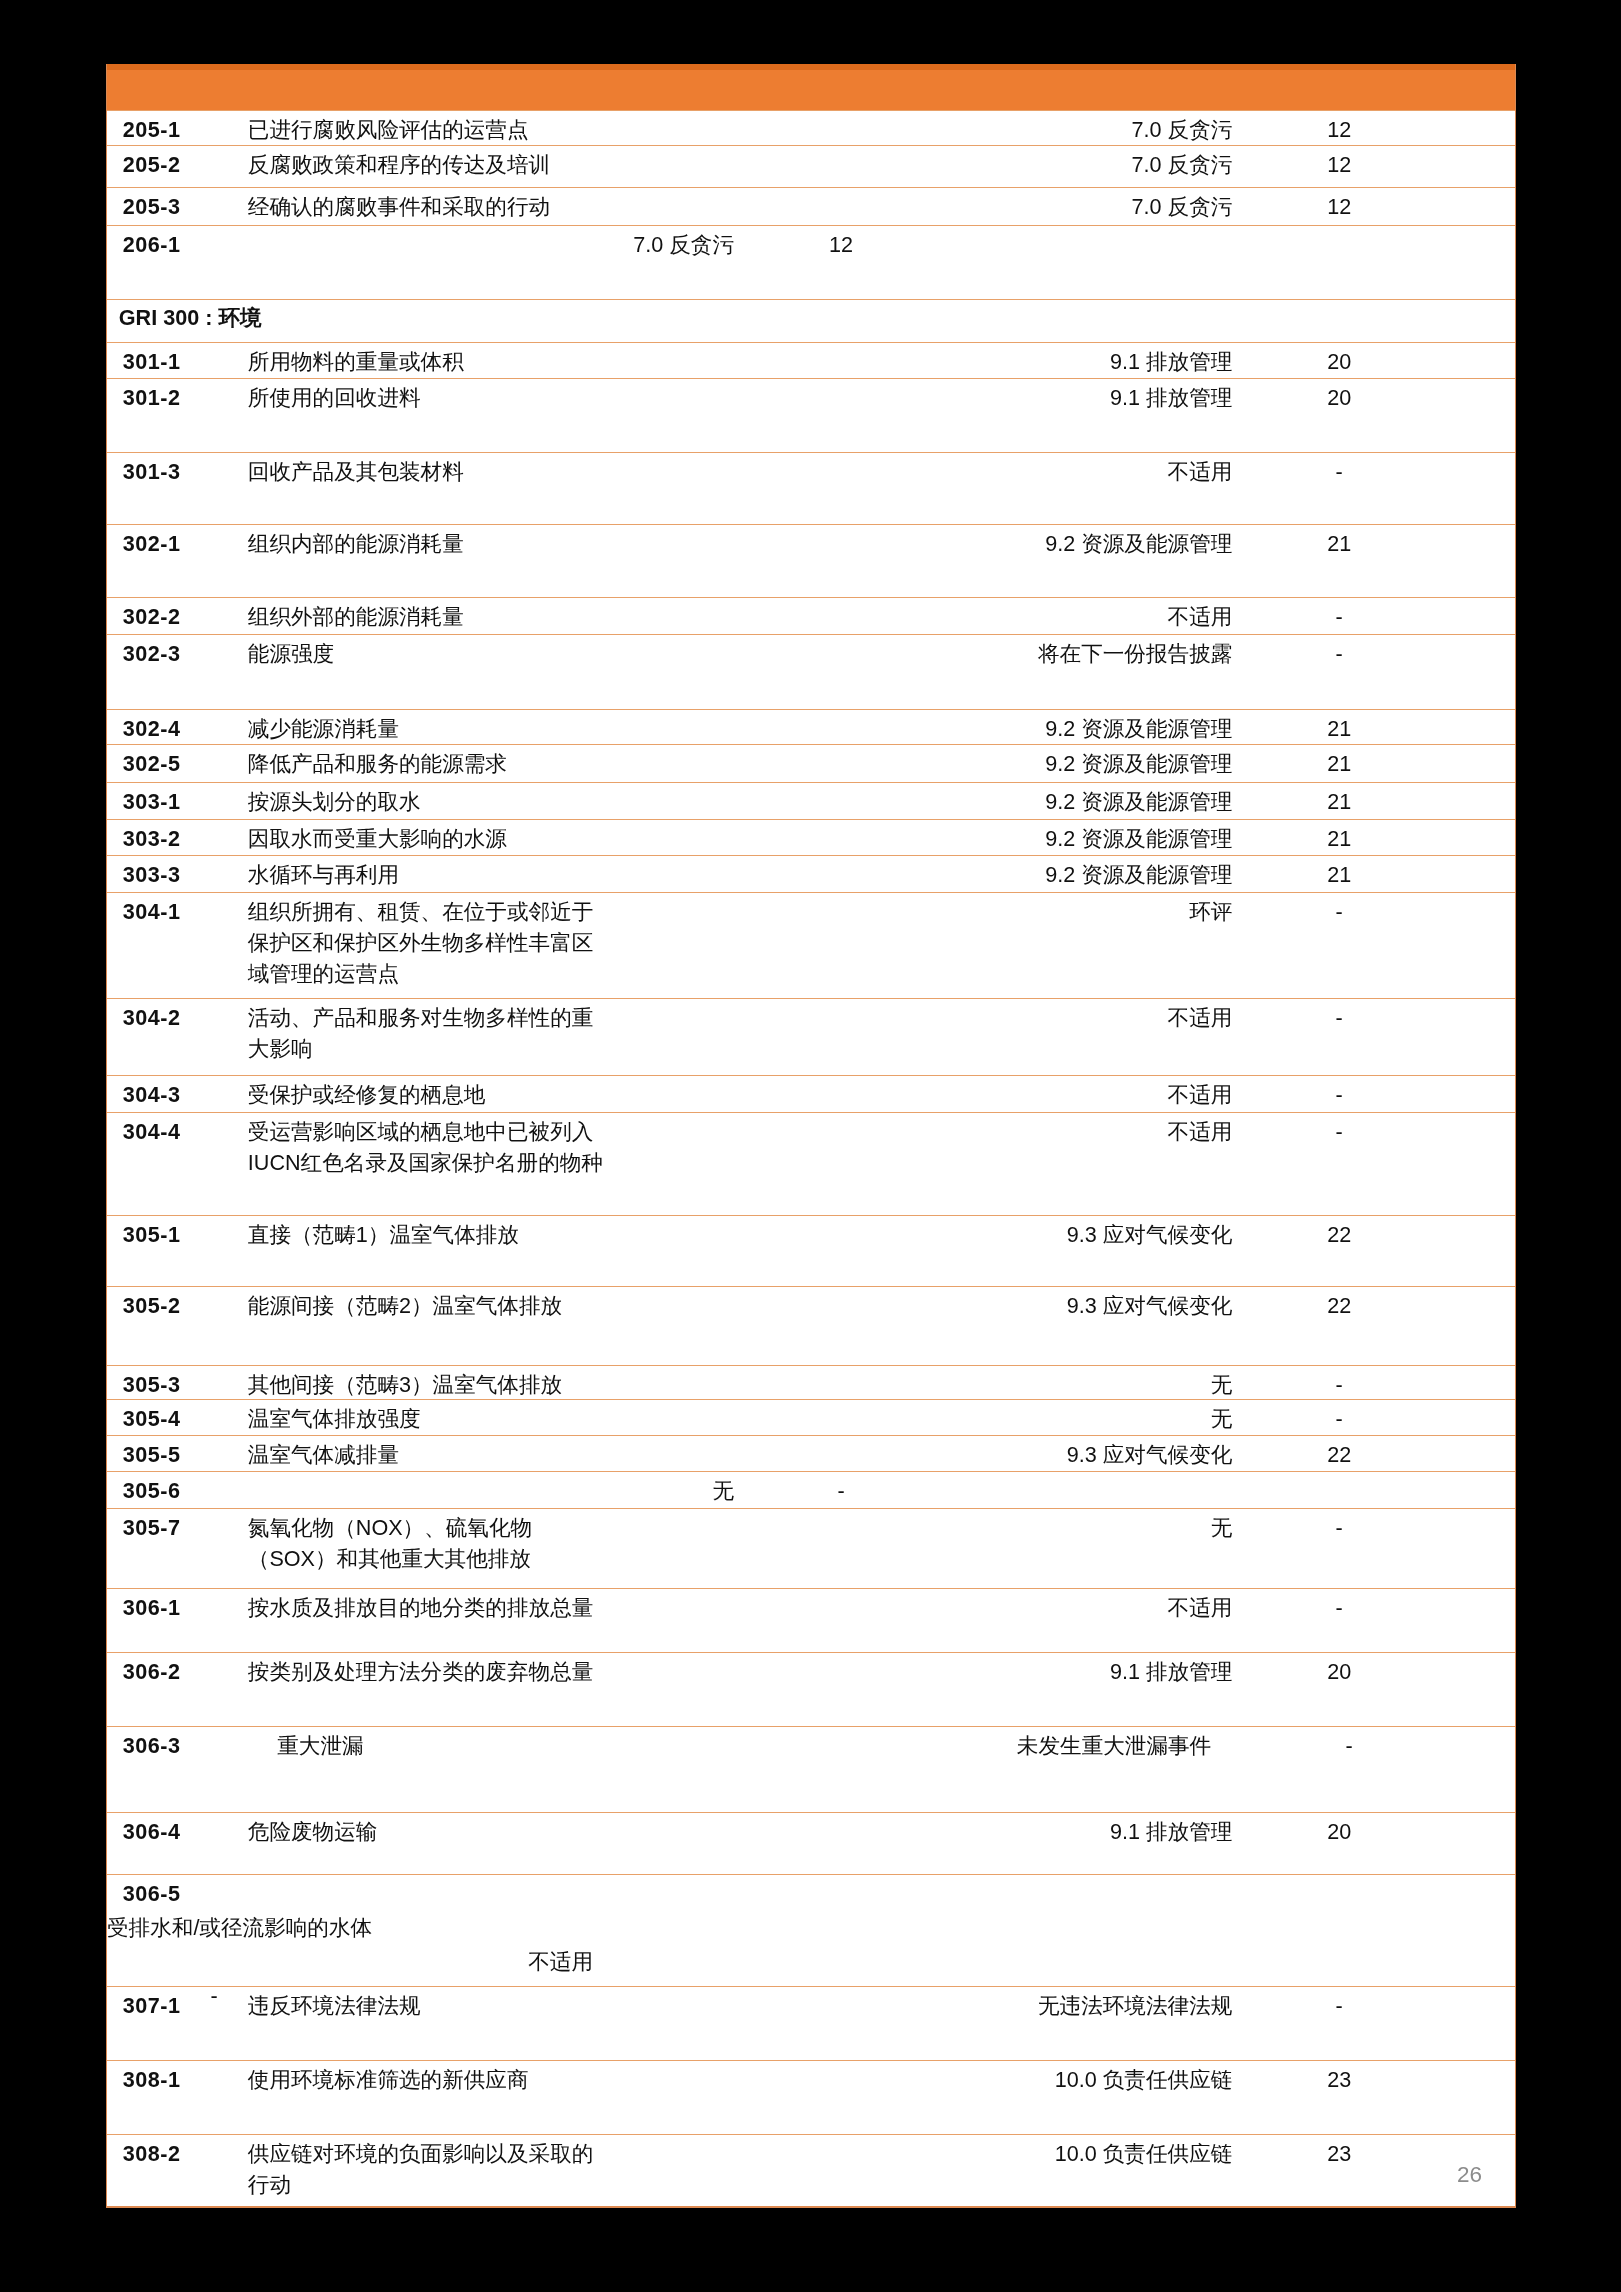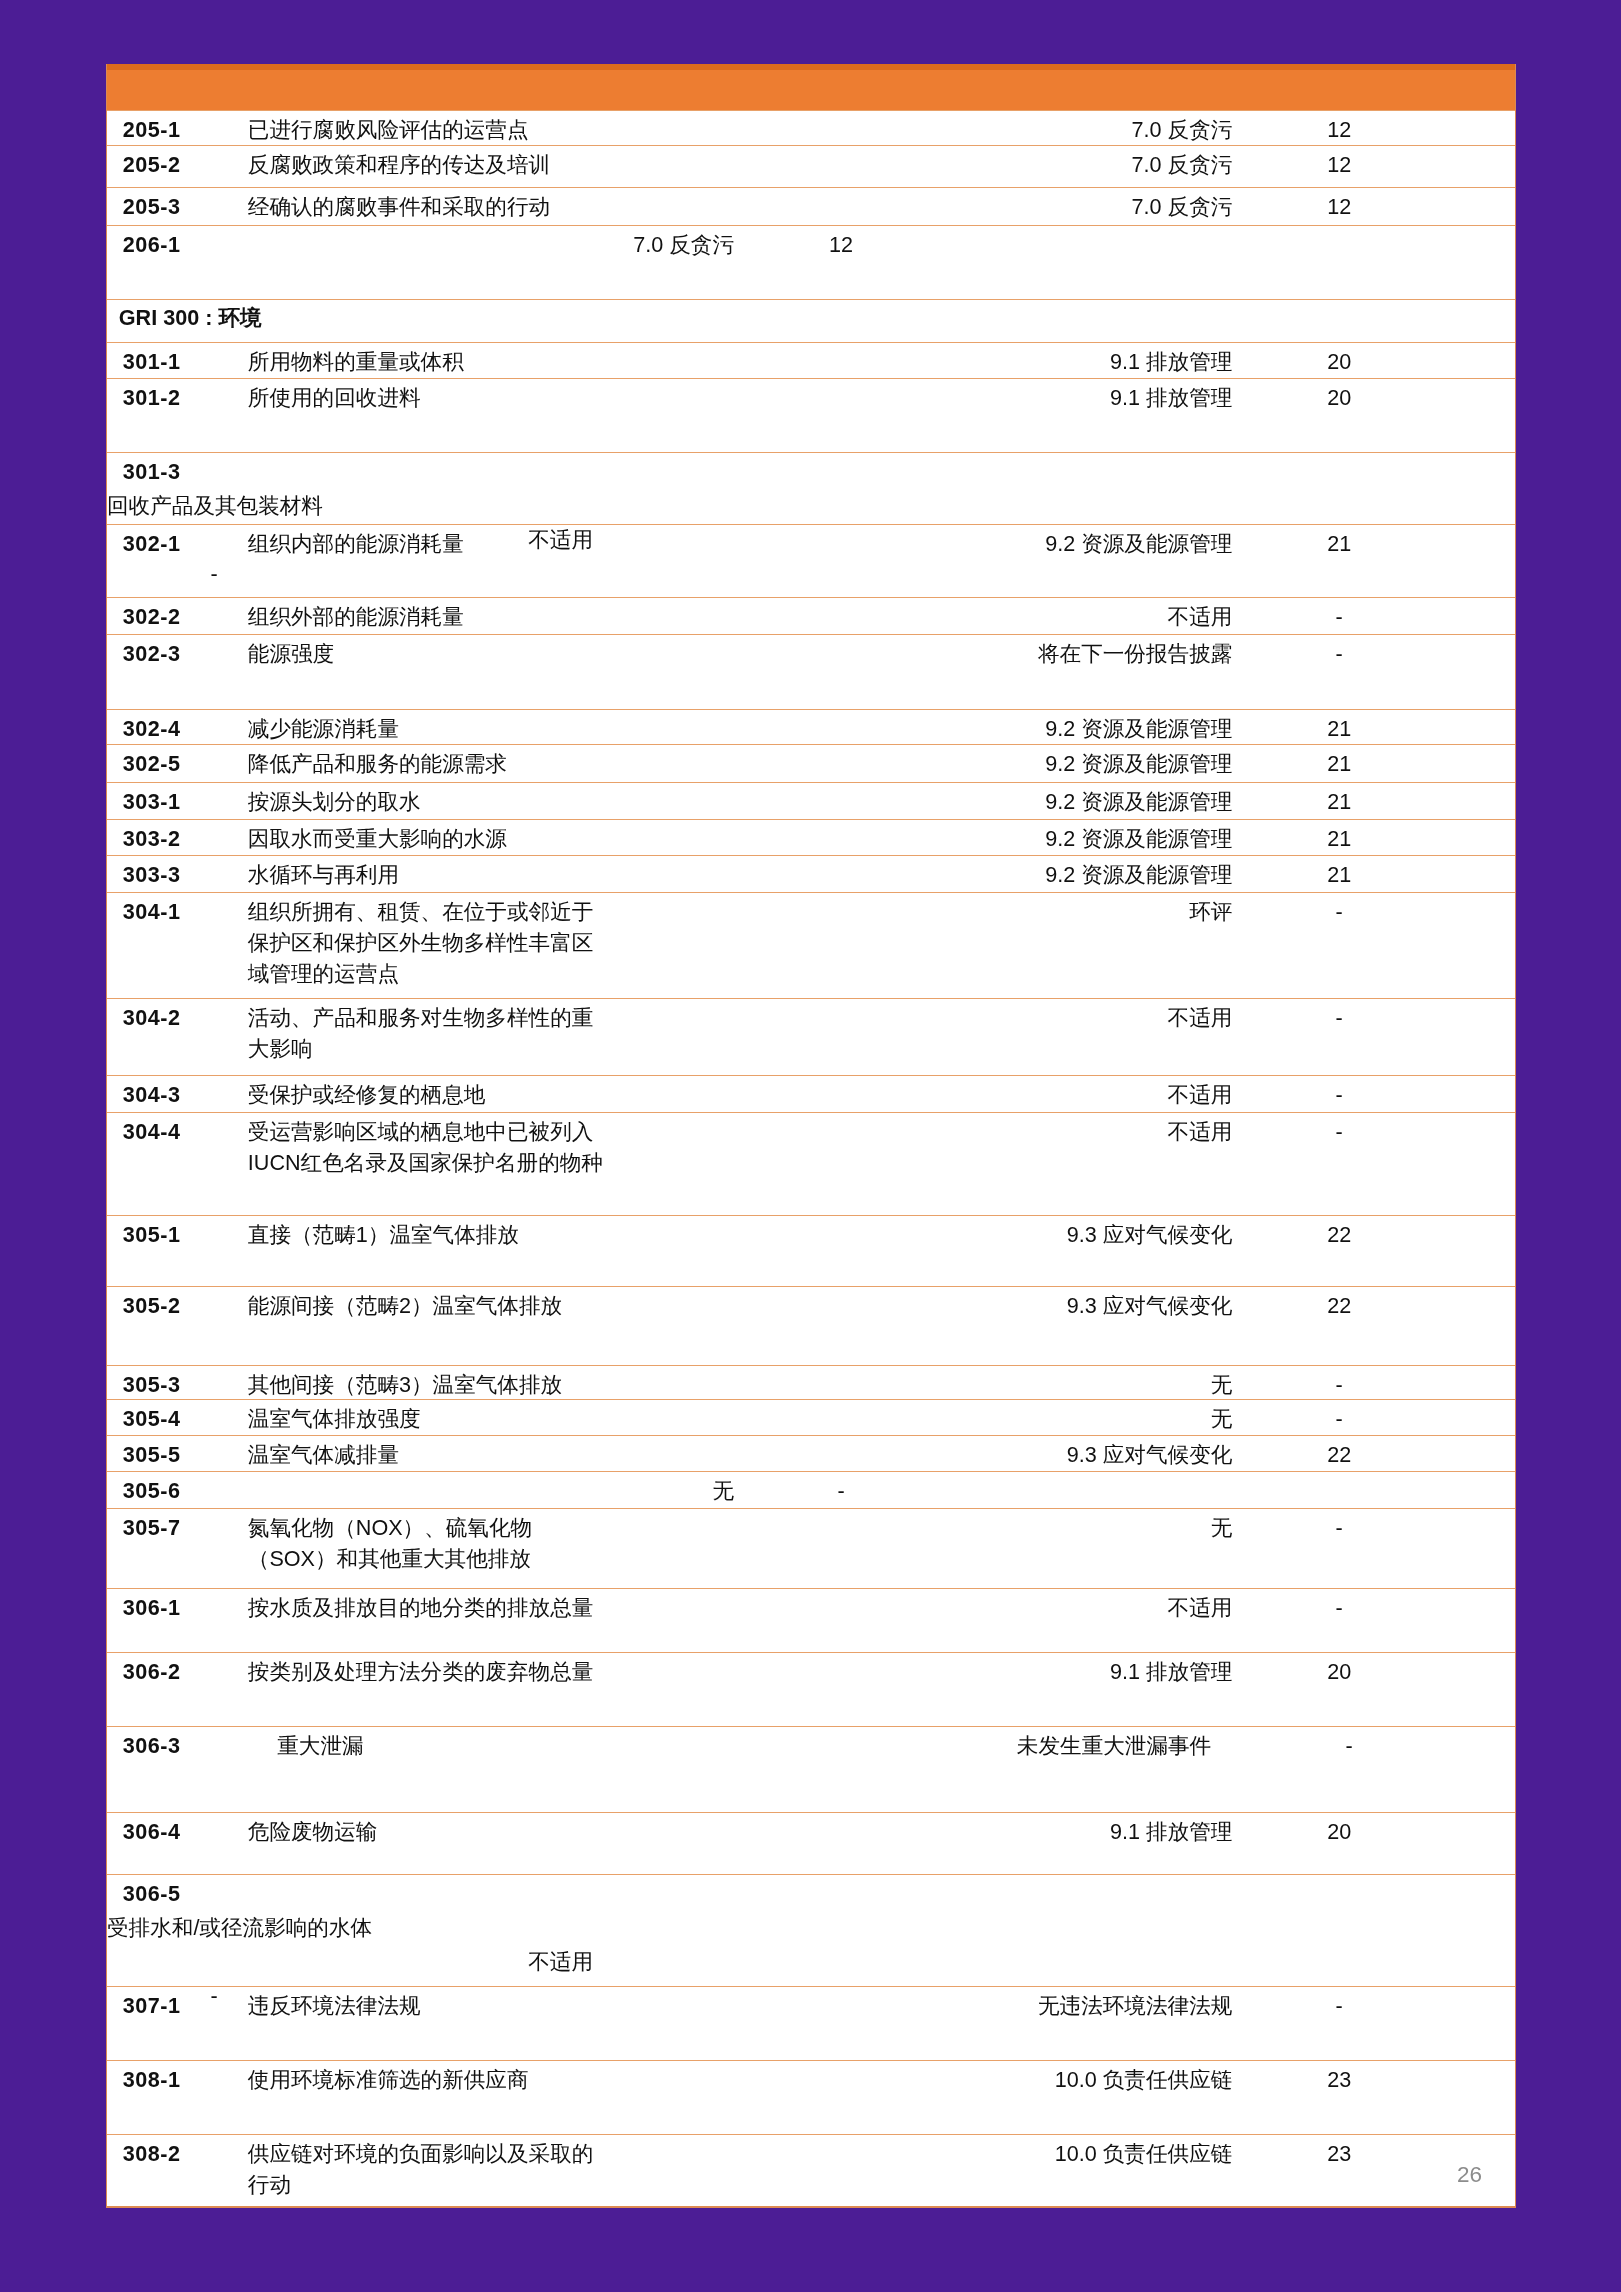--- a/index.html
+++ b/index.html
@@ -4,21 +4,21 @@
 <style>
   html, body {
     margin: 0;
     padding: 0;
     background: #ffffff;
   }
   .page {
     position: relative;
     width: 1621px;
     height: 2293px;
-    background: #4c1d95;
+    background: #000000;
     font-family: "Liberation Sans", "DejaVu Sans", sans-serif;
     color: #111111;
     overflow: hidden;
   }
   .gri-table {
     position: absolute;
     left: 106px;
     top: 64px;
     width: 1410px;
     border-left: 1px solid #dd8a52;
@@ -130,21 +130,21 @@
           <div class="cell c-page">20</div>
         </div>
         <div class="t-row" style="min-height: 74px; height: 74px;">
           <div class="cell c-code">301-2</div>
           <div class="cell c-desc">
             <div class="desc-inner">所使用的回收进料</div>
           </div>
           <div class="cell c-ref">9.1 排放管理</div>
           <div class="cell c-page">20</div>
         </div>
-        <div class="t-row" style="min-height: 72px; height: 72px; flex-direction: column;">
+        <div class="t-row" style="min-height: 72px; height: 72px;">
           <div class="cell c-code">301-3</div>
           <div class="cell c-desc">
             <div class="desc-inner">回收产品及其包装材料</div>
           </div>
           <div class="cell c-ref">不适用</div>
           <div class="cell c-page">-</div>
         </div>
         <div class="t-row" style="min-height: 73px; height: 73px;">
           <div class="cell c-code">302-1</div>
           <div class="cell c-desc">

